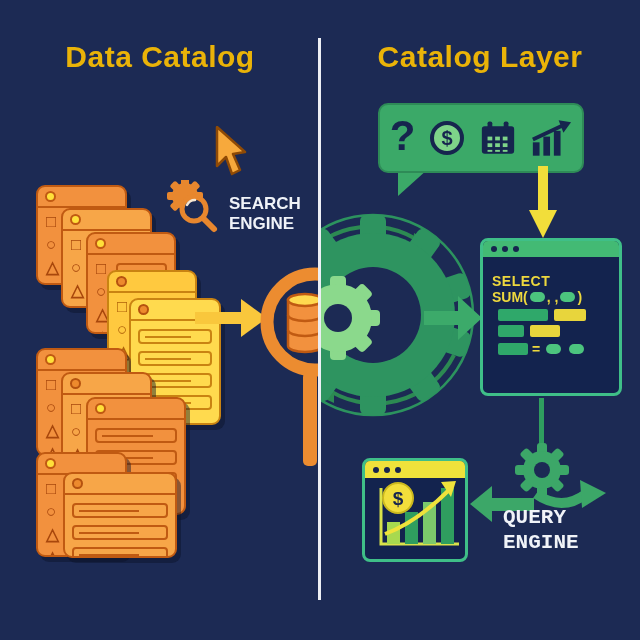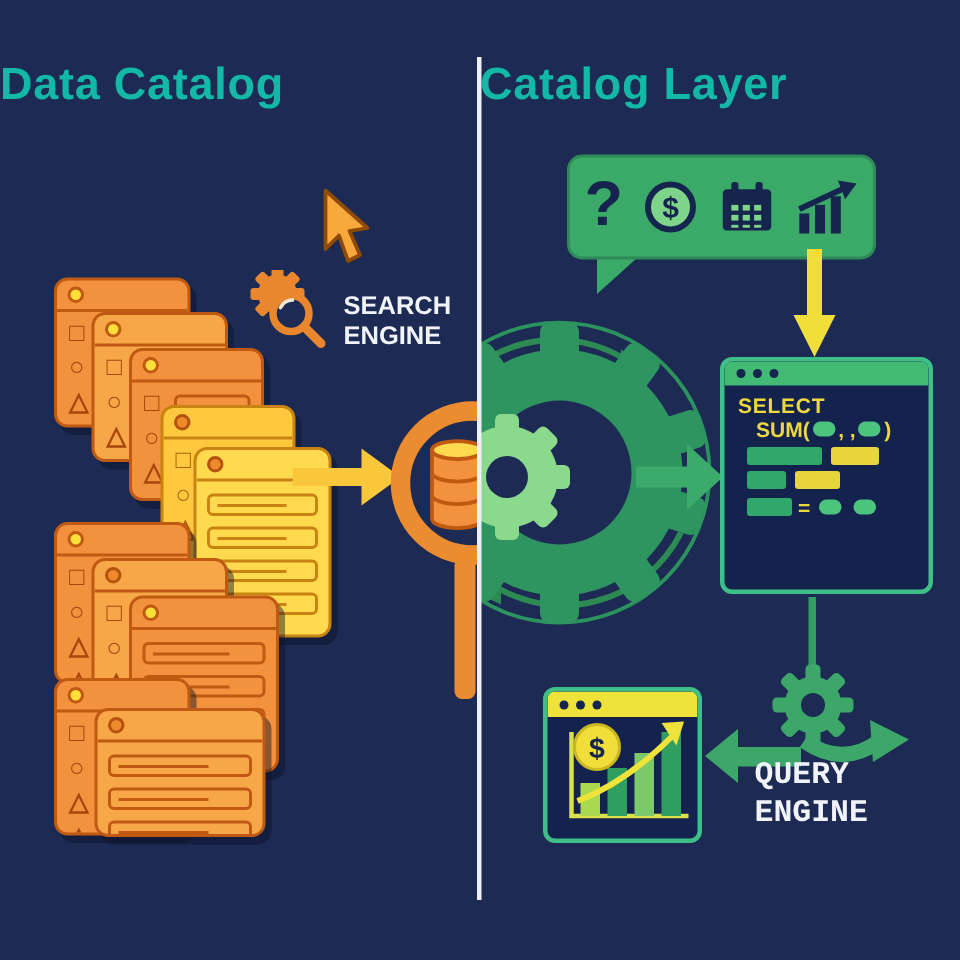--- a/index.html
+++ b/index.html
@@ -3,22 +3,22 @@
 <meta charset="utf-8">
 <style>
   html,body{margin:0;padding:0;}
   body{width:640px;height:640px;position:relative;overflow:hidden;
        background:#1C2A54;font-family:"Liberation Sans",sans-serif;}
   .panel{position:absolute;top:0;width:320px;height:640px;overflow:hidden;}
   #panel-left{left:0;}
   #panel-right{left:320px;}
   .divider{position:absolute;left:318px;top:38px;width:3px;height:562px;background:#EDEFF4;z-index:60;}
 
-  .panel-title{position:absolute;left:0;right:0;top:40px;
-      font-size:30px;font-weight:bold;color:#14b8a6;letter-spacing:.5px;z-index:20;}
+  .panel-title{position:absolute;left:0;right:0;top:40px;text-align:center;
+      font-size:30px;font-weight:bold;color:#eab308;letter-spacing:.5px;z-index:20;}
 
   
   .search-bar{position:absolute;left:26px;top:99px;width:256px;height:44px;
       background:#F0923C;border:2px solid #D97A22;border-bottom:5px solid #B5520F;
       border-radius:26px;display:flex;align-items:center;z-index:22;}
   .sb-div{width:2px;height:30px;background:#C25212;margin-left:9px;}
   .sb-cursor{width:3px;height:26px;background:#16254E;margin-left:8px;}
   .sb-symbols{color:#BE4A0E;font-size:17px;font-weight:bold;margin-left:4px;letter-spacing:1px;white-space:nowrap;}
   .sb-arrow{color:#FFE03A;font-size:26px;font-weight:bold;margin-left:auto;margin-right:14px;line-height:1;}
 
@@ -68,23 +68,23 @@
   .bubble-tail{position:absolute;left:78px;top:169px;width:0;height:0;
       border-top:27px solid #3BA968;border-right:30px solid transparent;z-index:19;}
   .arrow-down-yellow{position:absolute;left:208px;top:166px;z-index:21;}
   .gear-cluster{position:absolute;left:-120px;top:195px;z-index:5;}
   .arrow-right-green{position:absolute;left:104px;top:296px;z-index:8;}
 
   .sql-window{position:absolute;left:160px;top:238px;width:142px;height:158px;background:#13234E;
       border:3px solid #3FBF88;border-radius:8px;z-index:10;box-sizing:border-box;overflow:hidden;}
   .sql-titlebar{height:16px;background:#43BA74;display:flex;align-items:center;gap:5px;padding-left:8px;}
   .tb-dot{width:6px;height:6px;border-radius:50%;background:#16254E;}
-  .sql-body{padding:5px 9px;font-weight:bold;color:#EDD83E;font-size:14px;}
+  .sql-body{padding:16px 9px;font-weight:bold;color:#EDD83E;font-size:14px;}
   .sql-kw{display:block;letter-spacing:.5px;}
-  .sql-sum{margin-left:12px;display:flex;align-items:center;}
+  .sql-sum{margin-left:0;display:flex;align-items:center;}
   .pill{display:inline-block;width:15px;height:10px;border-radius:5px;background:#4CC47E;margin:0 2px;}
   .bar-row{display:flex;gap:6px;margin:4px 0 4px 6px;}
   .bar{height:12px;border-radius:2px;}
   .bar-g{background:#2FA86A;} .bar-y{background:#E8D53C;}
   .w50{width:50px;} .w32{width:32px;} .w26{width:26px;} .w30{width:30px;}
   .sql-eq-row{display:flex;align-items:center;gap:4px;margin:3px 0 0 6px;}
 
   .sql-connector{position:absolute;left:219px;top:398px;width:5px;height:58px;background:#2F9E5F;z-index:8;}
   .gear-swoosh{position:absolute;left:192px;top:442px;z-index:9;}
   .arrow-left-green{position:absolute;left:150px;top:486px;z-index:9;}

